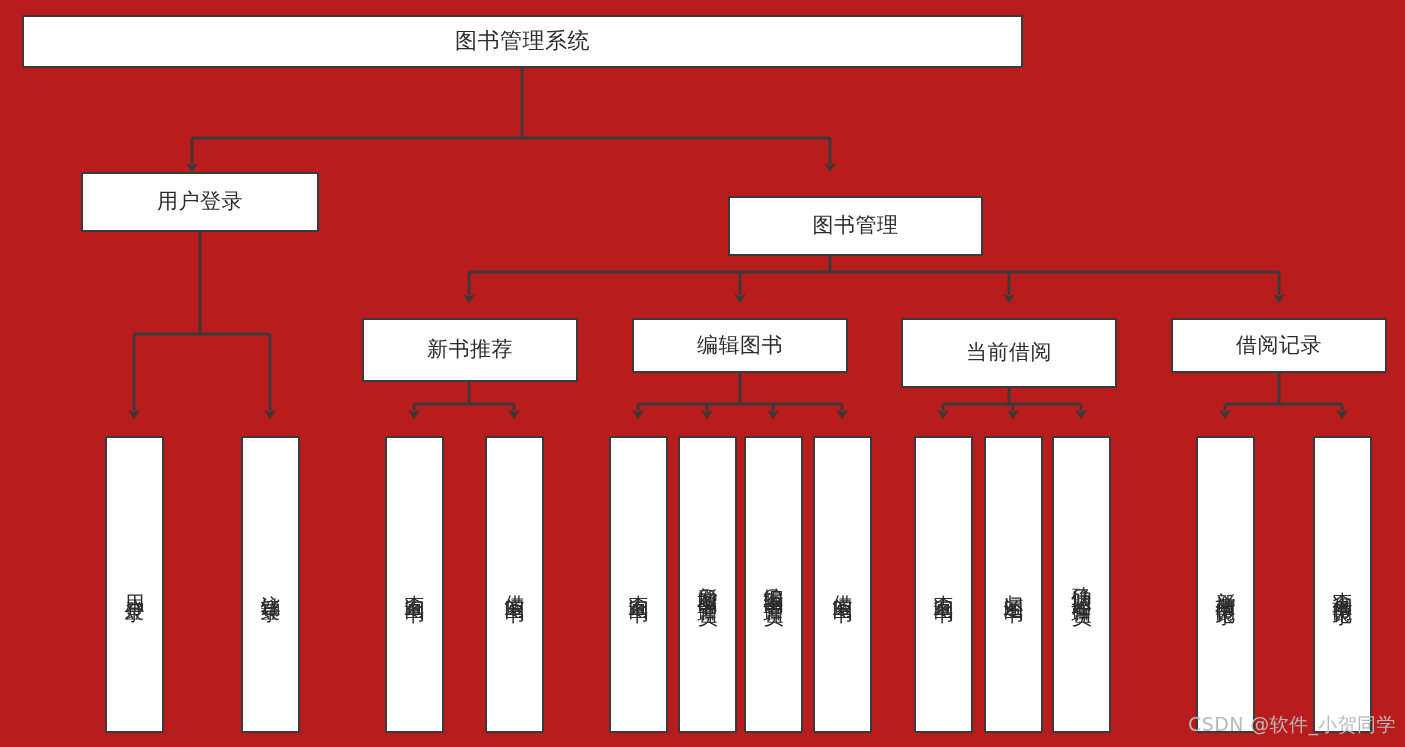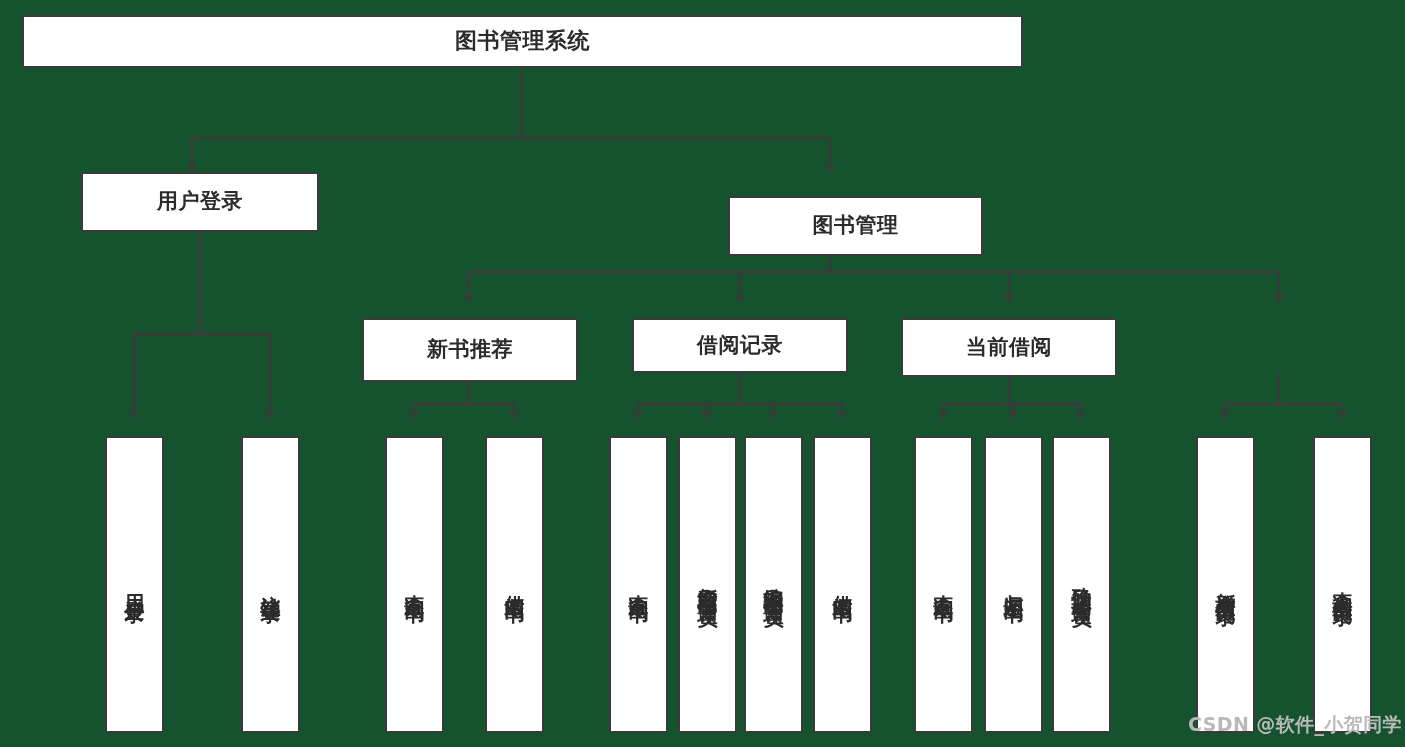--- a/index.html
+++ b/index.html
@@ -8,23 +8,22 @@
     padding: 0;
     background: #ffffff;
   }
   body {
     font-family: "DejaVu Sans", "Liberation Sans", sans-serif;
   }
   #canvas {
     position: relative;
     width: 1405px;
     height: 747px;
-    background: #14532d;
+    background: #b91c1c;
     overflow: hidden;
-    font-weight: bold;
   }
   svg.edges {
     position: absolute;
     left: 0;
     top: 0;
     width: 1405px;
     height: 747px;
     pointer-events: none;
   }
   .node {
@@ -137,24 +136,27 @@
     <span class="label">用户登录</span>
   </div>
   <div class="node h" style="left:728px; top:172px; width:255px; height:60px;margin-top:24px;">
     <span class="label">图书管理</span>
   </div>
 
   <div class="node h" style="left:362px; top:318px; width:216px; height:64px;">
     <span class="label">新书推荐</span>
   </div>
   <div class="node h" style="left:632px; top:318px; width:216px; height:55px;">
+    <span class="label">编辑图书</span>
+  </div>
+  <div class="node h" style="left:901px; top:318px; width:216px; height:70px;">
+    <span class="label">当前借阅</span>
+  </div>
+  <div class="node h" style="left:1171px; top:318px; width:216px; height:55px;">
     <span class="label">借阅记录</span>
-  </div>
-  <div class="node h" style="left:901px; top:318px; width:216px; height:59px;">
-    <span class="label">当前借阅</span>
   </div>
 
   <div class="node v" style="left:105px; top:436px; width:59px; height:297px;">
     <span class="label">用户登录</span>
   </div>
   <div class="node v" style="left:241px; top:436px; width:59px; height:297px;">
     <span class="label">注销登录</span>
   </div>
 
   <div class="node v" style="left:385px; top:436px; width:59px; height:297px;">

